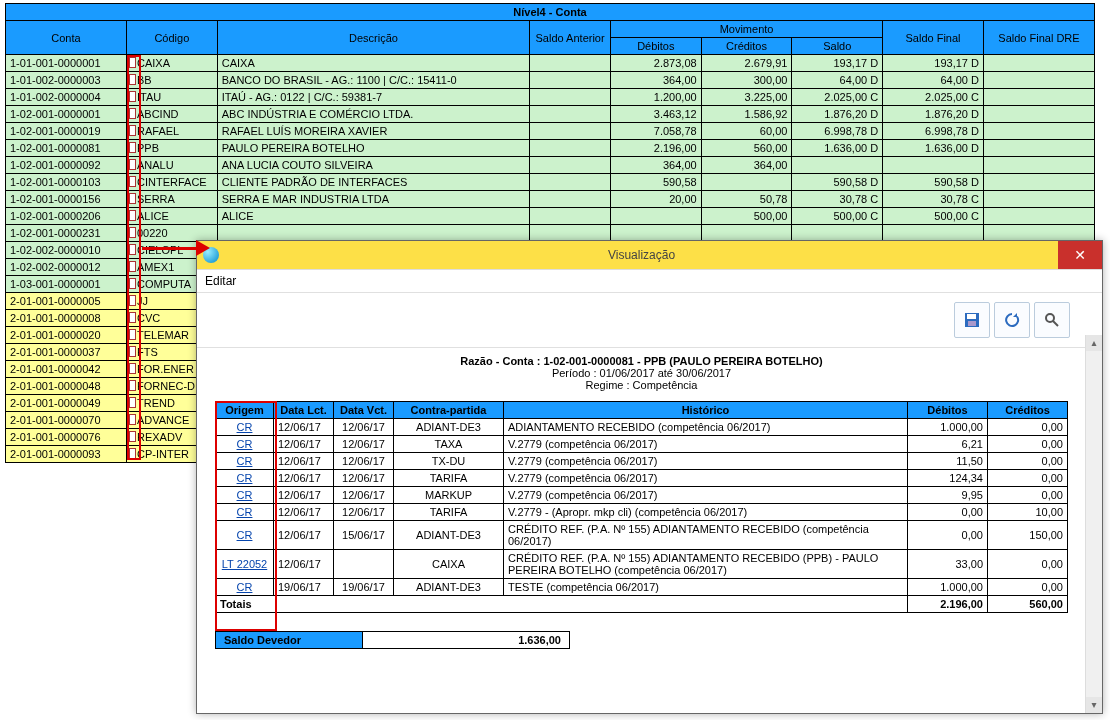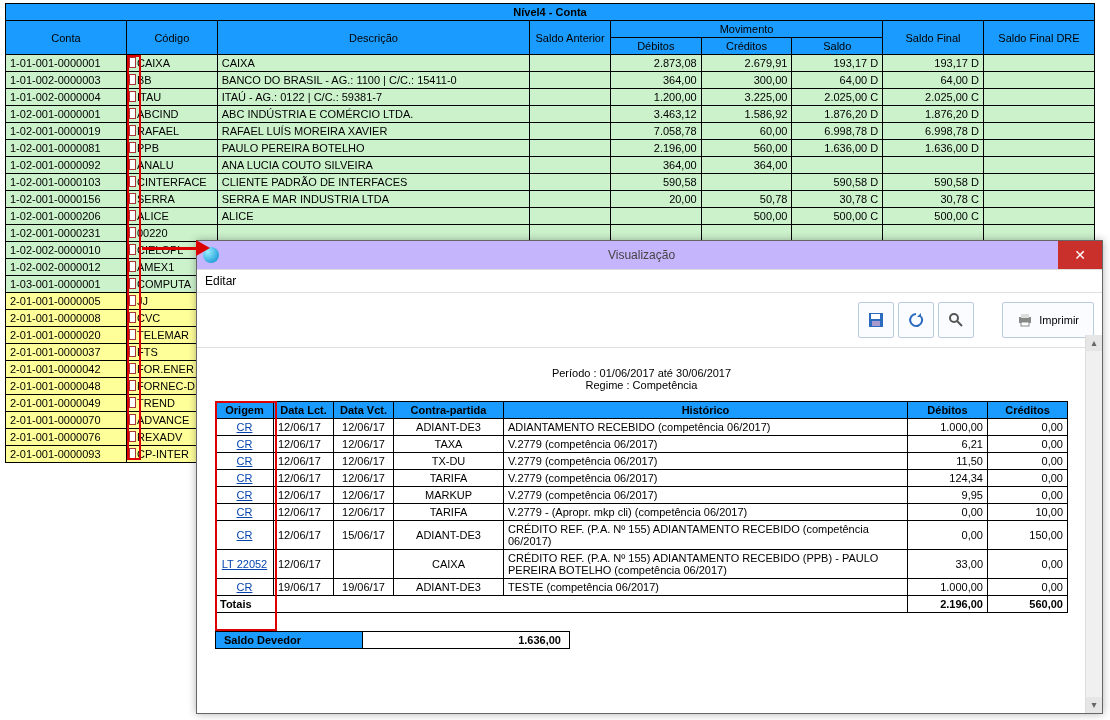--- a/index.html
+++ b/index.html
@@ -18,21 +18,21 @@
 .code-tick{position:absolute;left:2px;top:2px;width:5px;height:9px;border:1px solid #a33;background:#fff}
 .code-outline-top,.code-outline-bot{position:absolute;left:127px;width:14px;height:2px;background:#d00;z-index:5}
 .code-outline-top{top:55px}
 .code-outline-bot{top:458px}
 .code-outline-left,.code-outline-right{position:absolute;top:55px;height:405px;width:2px;background:#d00;z-index:5}
 .code-outline-left{left:127px}
 .code-outline-right{left:139px}
 
 
 .dlg{position:absolute;left:196px;top:240px;width:905px;height:472px;background:#fff;border:1px solid #666;box-shadow:0 0 8px rgba(0,0,0,.3);z-index:10}
-.dlg-title{height:28px;line-height:28px;background:#c4b5fd;border-bottom:1px solid #ddd;display:flex;align-items:center}
+.dlg-title{height:28px;line-height:28px;background:#fde047;border-bottom:1px solid #ddd;display:flex;align-items:center}
 .dlg-title .globe{width:16px;height:16px;margin:0 6px;border-radius:50%;background:radial-gradient(circle at 30% 30%,#9ef,#08c)}
 .dlg-title .ttl{flex:1;text-align:center;font-size:12px;color:#444}
 .dlg-close{width:44px;height:28px;background:#c9302c;color:#fff;display:flex;align-items:center;justify-content:center;font-size:14px;cursor:pointer}
 .dlg-menu{height:22px;line-height:22px;padding:0 8px;font-size:12px;border-bottom:1px solid #e0e0e0;background:#fff}
 .dlg-toolbar{height:42px;padding:6px 8px;border-bottom:1px solid #e0e0e0;display:flex;justify-content:flex-end;align-items:center;gap:4px}
 .tb-btn{width:34px;height:34px;border:1px solid #bcd;background:#fafcff;display:flex;align-items:center;justify-content:center;cursor:pointer;border-radius:2px}
 .tb-print{width:auto;padding:0 14px;gap:6px}
 .ico{width:16px;height:16px}
 .dlg-body{position:absolute;left:0;right:16px;top:94px;bottom:0;overflow:hidden;padding:20px 18px 0 18px}
 .dlg-scroll{position:absolute;right:0;top:94px;bottom:0;width:16px;background:#f0f0f0;border-left:1px solid #ddd}
@@ -389,36 +389,28 @@
           <path d="M13 1v4h-4z" fill="#2c6bbf"></path>
         </svg>
     </div>
     <div class="tb-btn">
       <svg class="ico" viewBox="0 0 16 16">
           <circle cx="6" cy="6" r="4" fill="none" stroke="#555" stroke-width="2"></circle>
           <line x1="9" y1="9" x2="14" y2="14" stroke="#555" stroke-width="2"></line>
         </svg>
     </div>
     <div style="width:20px"></div>
-    <div class="tb-btn tb-print">
-      <svg class="ico" viewBox="0 0 16 16">
-          <rect x="2" y="5" width="12" height="6" fill="#888"></rect>
-          <rect x="4" y="2" width="8" height="4" fill="#ddd"></rect>
-          <rect x="4" y="10" width="8" height="4" fill="#fff" stroke="#888"></rect>
-        </svg>
-      <span>Imprimir</span>
-    </div>
   </div>
   <div class="dlg-scroll">
     <div class="up">▴</div>
     <div class="dn">▾</div>
   </div>
   <div class="dlg-body">
     <div class="rpt-head">
-      <br>
+      <b>Razão - Conta : 1-02-001-0000081 - PPB (PAULO PEREIRA BOTELHO)</b><br>
       <span>Período : 01/06/2017 até 30/06/2017</span><br>
       <span>Regime : Competência</span>
     </div>
 
     <div class="origem-hl" style="left:18px;top:66px;width:58px;height:226px"></div>
 
     <table class="rpt">
       <colgroup>
       <col style="width:58px">
           <col style="width:60px">

